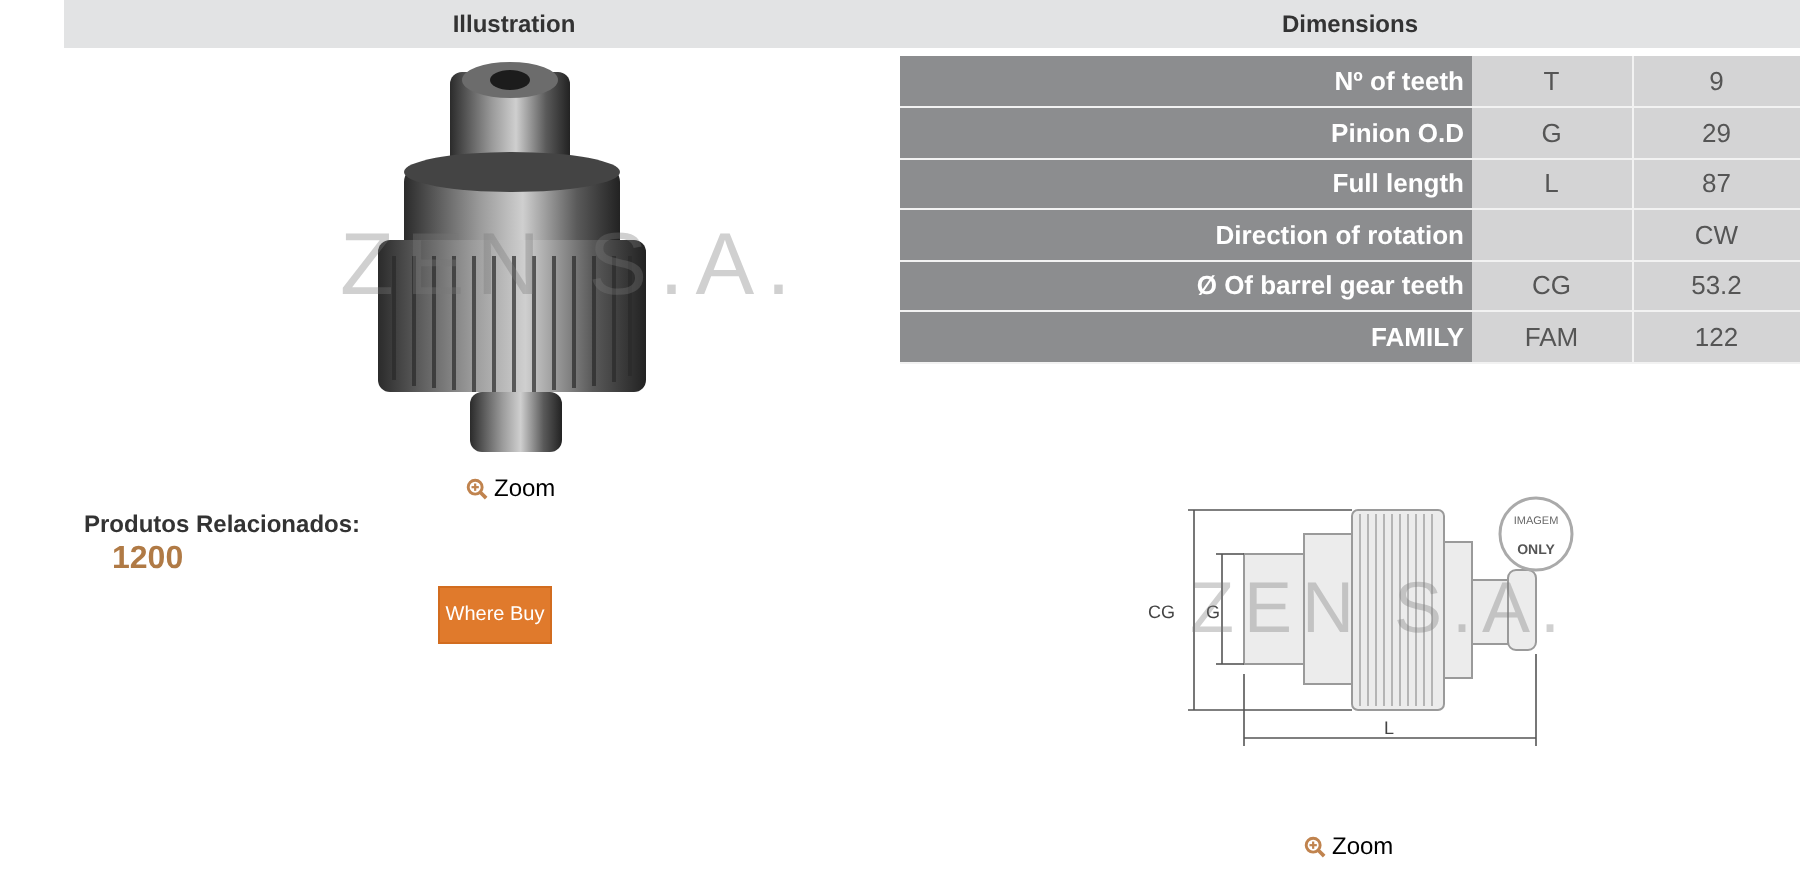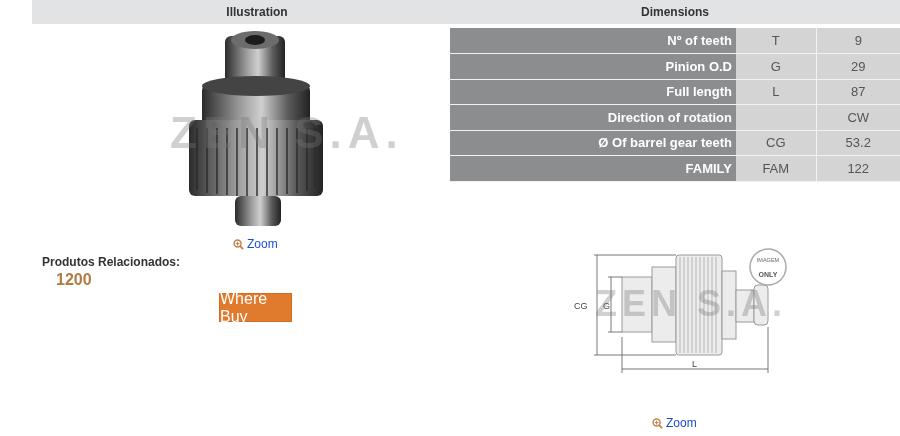--- a/index.html
+++ b/index.html
@@ -15,41 +15,41 @@
       font-size: 12px; font-weight: bold; color: #333;
     }
     .col-left .header-bar { left: 0; width: 450px; }
     .col-right .header-bar { left: 0; width: 450px; }
 
     
     .photo {
       position: absolute; left: 135px; top: 28px; width: 195px; height: 205px;
     }
     .watermark {
-      position: absolute; font-weight: bold; color: rgba(120,120,120,0.35);
+      position: absolute; font-weight: normal; color: rgba(120,120,120,0.35);
       letter-spacing: 6px; pointer-events: none; white-space: nowrap;
     }
     .wm-left { left: 138px; top: 108px; font-size: 44px; }
 
     .zoom-link {
-      position: absolute; font-size: 12px; color: #1d4ed8; cursor: pointer;
+      position: absolute; font-size: 12px; color: #000000; cursor: pointer;
       display: flex; align-items: center; gap: 3px;
     }
     .zoom-left { left: 201px; top: 237px; }
     .zoom-icon { width: 11px; height: 11px; }
 
     .related-label {
       position: absolute; left: 10px; top: 255px; font-size: 12px; font-weight: bold; color: #333;
     }
     .related-value {
       position: absolute; left: 24px; top: 271px; font-size: 16px; font-weight: bold; color: #b07a45; cursor: pointer;
     }
     .buy-button {
-      position: absolute; left: 187px; top: 293px; width: 73px; height: 29px;
-      background: #e07a2c; color: #fff; font-size: 16px; border: 1px solid #d26c1f;
+      position: absolute; left: 187px; top: 293px; width: 57px; height: 29px;
+      background: #e07a2c; color: #fff; font-size: 10px; border: 1px solid #d26c1f;
       display: flex; align-items: center; justify-content: center; cursor: pointer;
     }
 
     
     .dims-table {
       position: absolute; left: 0; top: 28px; width: 450px; border-collapse: collapse;
     }
     .dims-table td { height: 25.5px; font-size: 13px; border-bottom: 1px solid #f2f2f2; }
     .dims-table td.label {
       width: 286px; background: #8c8d8f; color: #fff; font-weight: bold; text-align: right; padding-right: 4px;

